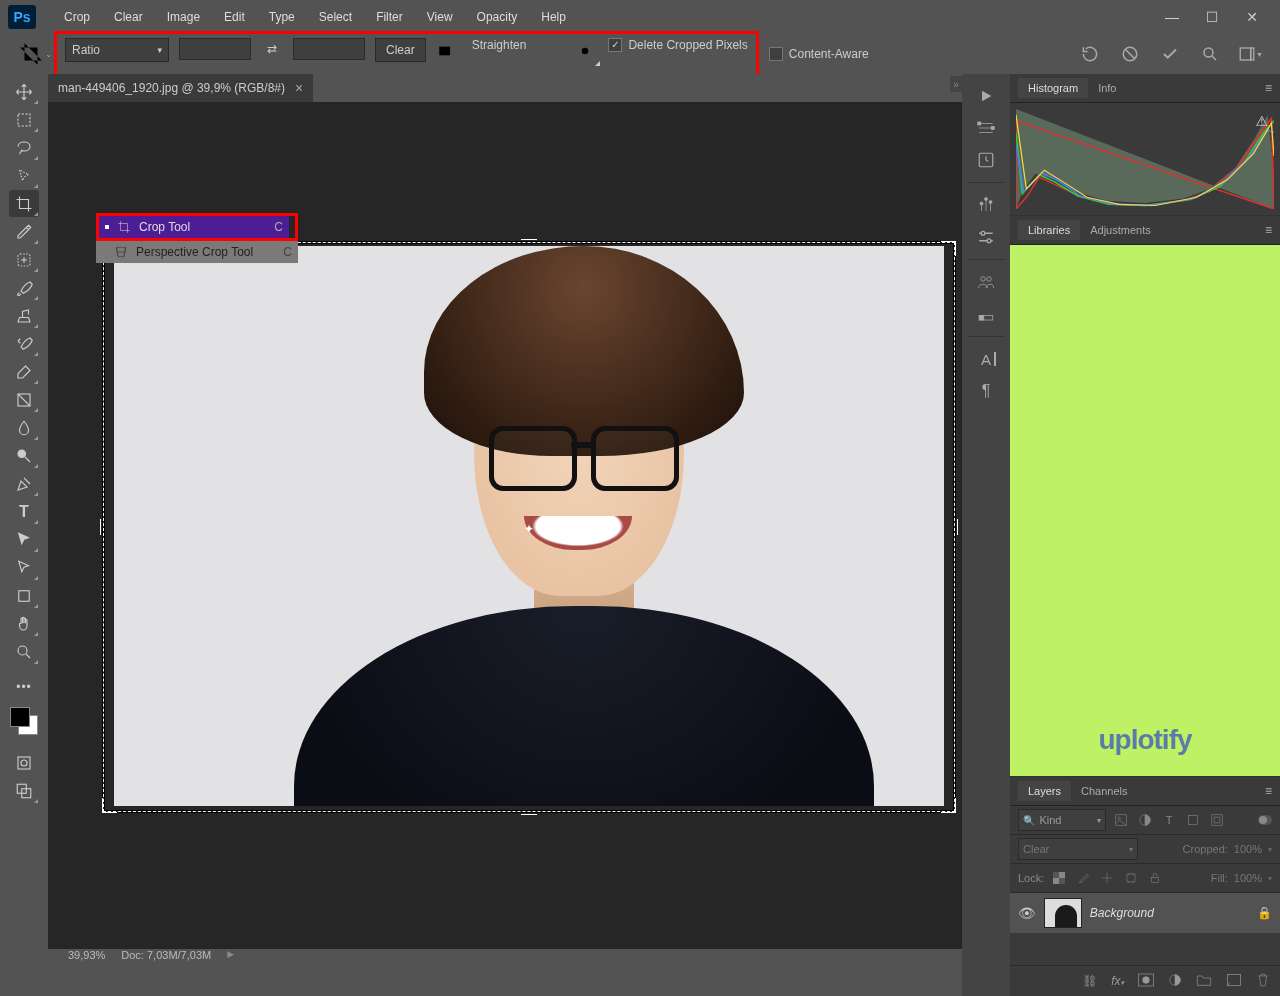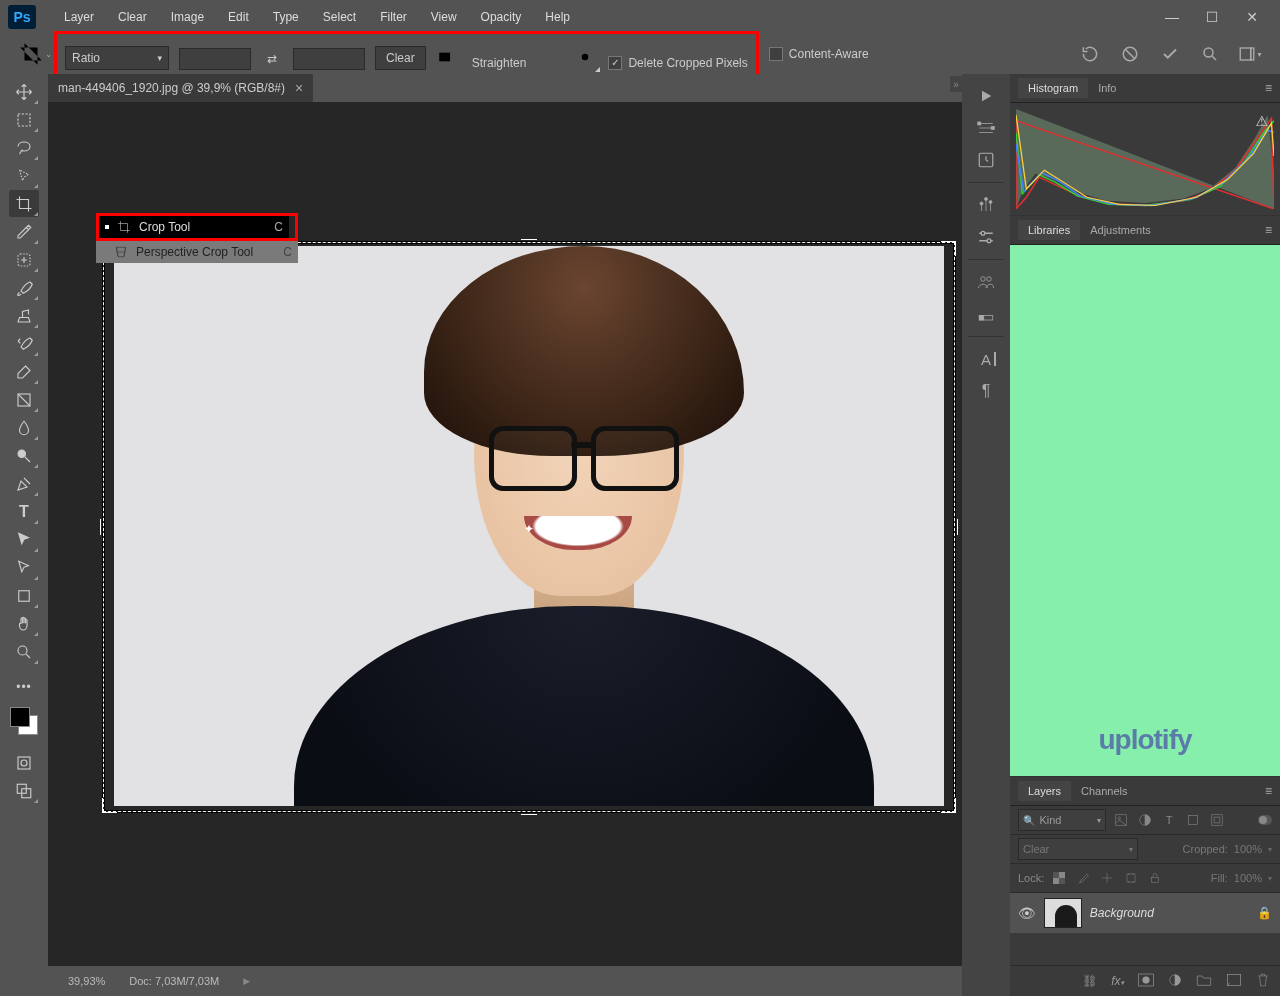--- a/index.html
+++ b/index.html
@@ -2,21 +2,21 @@
 <html><head>
 <meta charset="utf-8">
 <style>
 html,body{margin:0;padding:0;width:1280px;height:996px;background:#2a2a2a;font-family:"Segoe UI",Tahoma,sans-serif;font-size:12px;color:#ccc;overflow:hidden;user-select:none}
 .menubar{height:34px;background:#535353;display:flex;align-items:center;padding:0 8px;gap:0}
 .ps{width:28px;height:24px;background:#001e36;color:#31a8ff;font-weight:700;font-size:14px;display:flex;align-items:center;justify-content:center;border-radius:3px;margin-right:16px}
 .menu-item{padding:4px 12px;color:#ddd;cursor:default}
 .win-ctrl{margin-left:auto;display:flex;gap:0}
 .win-btn{width:40px;height:28px;display:flex;align-items:center;justify-content:center;color:#ccc;font-size:14px}
 .optbar{height:40px;background:#535353;display:flex;align-items:center;padding:0 18px 0 18px;gap:10px}
-.redbox{border:3px solid #f00;display:flex;align-items:flex-end;gap:10px;padding:4px 8px;height:32px}
+.redbox{border:3px solid #f00;display:flex;align-items:flex-start;gap:10px;padding:4px 8px;height:32px}
 .opt-icon{width:26px;height:26px;display:flex;align-items:center;justify-content:center;color:#ccc;font-size:16px;position:relative}
 .ratio-sel{background:#3f3f3f;border:1px solid #2a2a2a;height:22px;width:90px;display:flex;align-items:center;justify-content:space-between;padding:0 6px;color:#ccc}
 .num-in{background:#3f3f3f;border:1px solid #2a2a2a;height:20px;width:70px}
 .swap{width:22px;height:22px;display:flex;align-items:center;justify-content:center;color:#ccc}
 .clear-btn{background:#3f3f3f;border:1px solid #2a2a2a;height:22px;padding:0 10px;display:flex;align-items:center;color:#ccc}
 .chk{display:flex;align-items:center;gap:6px}
 .chk-box{width:12px;height:12px;background:#3f3f3f;border:1px solid #777;display:flex;align-items:center;justify-content:center;color:#ccc;font-size:10px;line-height:1}
 .main{position:absolute;top:74px;left:0;right:0;bottom:0;display:flex}
 .left-tools{width:48px;background:#535353;display:flex;flex-direction:column;align-items:center;padding-top:4px;gap:1px}
 .tool-slot{width:30px;height:27px;display:flex;align-items:center;justify-content:center;color:#ccc;position:relative;border-radius:3px}
@@ -36,37 +36,37 @@
 .glasses{position:absolute;top:180px;left:375px;width:190px;height:55px}
 .lens{position:absolute;width:78px;height:55px;border:5px solid #111;border-radius:14px;background:rgba(255,255,255,.03)}
 .lens.l{left:0}.lens.r{right:0}
 .bridge{position:absolute;top:16px;left:82px;width:22px;height:6px;background:#111;border-radius:3px}
 .mouth{position:absolute;top:270px;left:410px;width:108px;height:34px;background:radial-gradient(ellipse at 50% 30%,#fff 0 55%,#a84a45 60% 100%);border-radius:0 0 50px 50px/0 0 34px 34px}
 .crop-marq{position:absolute;left:55px;top:140px;width:850px;height:568px;border:1px dashed #fff;box-shadow:0 0 0 1px #000,inset 0 0 0 1px #000}
 .crop-handle{position:absolute;width:14px;height:14px;border:1px solid #fff;background:transparent}
 .tool-flyout-area{position:absolute;left:48px;top:139px;z-index:10}
 .flyout-wrap{border:3px solid #f00}
 .fly-row{height:22px;width:178px;background:#535353;display:flex;align-items:center;padding:0 6px;gap:8px;color:#ddd;font-size:12px}
-.fly-row.sel{background:#000000}
+.fly-row.sel{background:#4c1d95}
 .fly-dot{width:4px;height:4px;background:#fff;border-radius:0}
 .fly-cut{margin-left:auto;color:#aaa}
 .fly-row2{height:22px;width:178px;background:#7a7a7a;display:flex;align-items:center;padding:0 6px 0 18px;gap:8px;color:#222;font-size:12px}
-.status{height:30px;background:#535353;display:flex;align-items:center;padding:0 20px;gap:24px;color:#bbb;font-size:11px}
+.status{height:47px;background:#535353;display:flex;align-items:flex-start;padding:0 20px;gap:16px;color:#bbb;font-size:11px}
 .right-dock{width:48px;background:#444;display:flex;flex-direction:column;align-items:center;padding-top:8px;gap:4px}
 .dock-ic{width:30px;height:28px;display:flex;align-items:center;justify-content:center;color:#aaa}
 .dock-sep{width:36px;height:1px;background:#333;margin:4px 0}
 .right-panels{width:270px;background:#444;display:flex;flex-direction:column}
 .panel-head{height:28px;background:#3a3a3a;display:flex;align-items:center;padding:0 8px;gap:0;border-bottom:1px solid #222}
 .p-tab{padding:4px 10px;color:#aaa;font-size:11px}
 .p-tab.act{background:#444;color:#ddd}
 .p-menu{margin-left:auto;color:#aaa}
 .histo{height:100px;background:#3a3a3a;padding:6px;position:relative}
 .histo svg{width:100%;height:100%}
 .warn-tri{position:absolute;top:10px;right:12px;color:#ddd;font-size:14px}
-.lib-body{flex:1;background:#86efac;position:relative}
+.lib-body{flex:1;background:#bef264;position:relative}
 .wm{position:absolute;bottom:20px;left:0;right:0;text-align:center;color:#5b7ba8;font-size:28px;font-weight:700;letter-spacing:-1px}
 .layers-panel{display:flex;flex-direction:column;background:#3a3a3a;min-height:190px}
 .lay-ctl{height:28px;display:flex;align-items:center;padding:0 8px;color:#888;font-size:11px;gap:6px;border-bottom:1px solid #2a2a2a}
 .kind-sel{background:#3f3f3f;border:1px solid #2a2a2a;height:20px;width:78px;display:flex;align-items:center;padding:0 4px;color:#999;gap:4px}
 .lay-filter-ic{width:18px;height:18px;display:flex;align-items:center;justify-content:center;color:#888}
 .lay-row{height:40px;display:flex;align-items:center;padding:0 8px;gap:8px;background:#525252}
 .eye{color:#ccc;font-size:14px}
 .thumb{width:36px;height:28px;background:#ddd;border:1px solid #222;position:relative;overflow:hidden}
 .thumb-dark{position:absolute;left:10px;bottom:0;width:22px;height:22px;background:#1a1a1a;border-radius:60% 60% 0 0}
 .lay-name{font-style:italic;color:#ddd}
@@ -84,21 +84,21 @@
 .fg-sw{position:absolute;top:0;left:0;width:18px;height:18px;background:#000;border:1px solid #888}
 .bg-sw{position:absolute;bottom:0;right:0;width:18px;height:18px;background:#fff;border:1px solid #888}
 </style>
 </head>
 <body>
 
 <div class="menubar">
   <div class="ps">
       <span>Ps</span>
     </div>
-  <div class="menu-item">Layer</div>
+  <div class="menu-item">Crop</div>
   <div class="menu-item">Clear</div>
   <div class="menu-item">Image</div>
   <div class="menu-item">Edit</div>
   <div class="menu-item">Type</div>
   <div class="menu-item">Select</div>
   <div class="menu-item">Filter</div>
   <div class="menu-item">View</div>
   <div class="menu-item">Opacity</div>
   <div class="menu-item">Help</div>
   <div class="win-ctrl">

